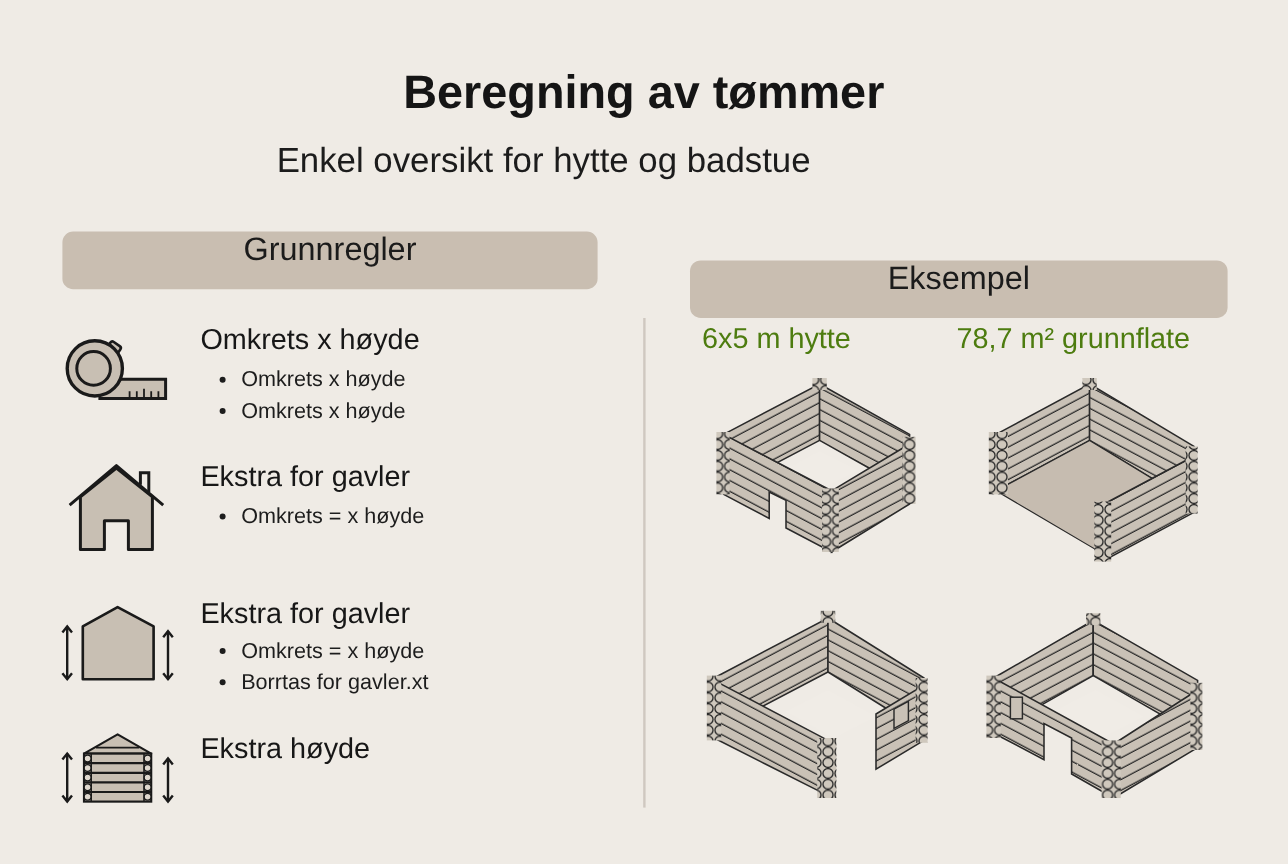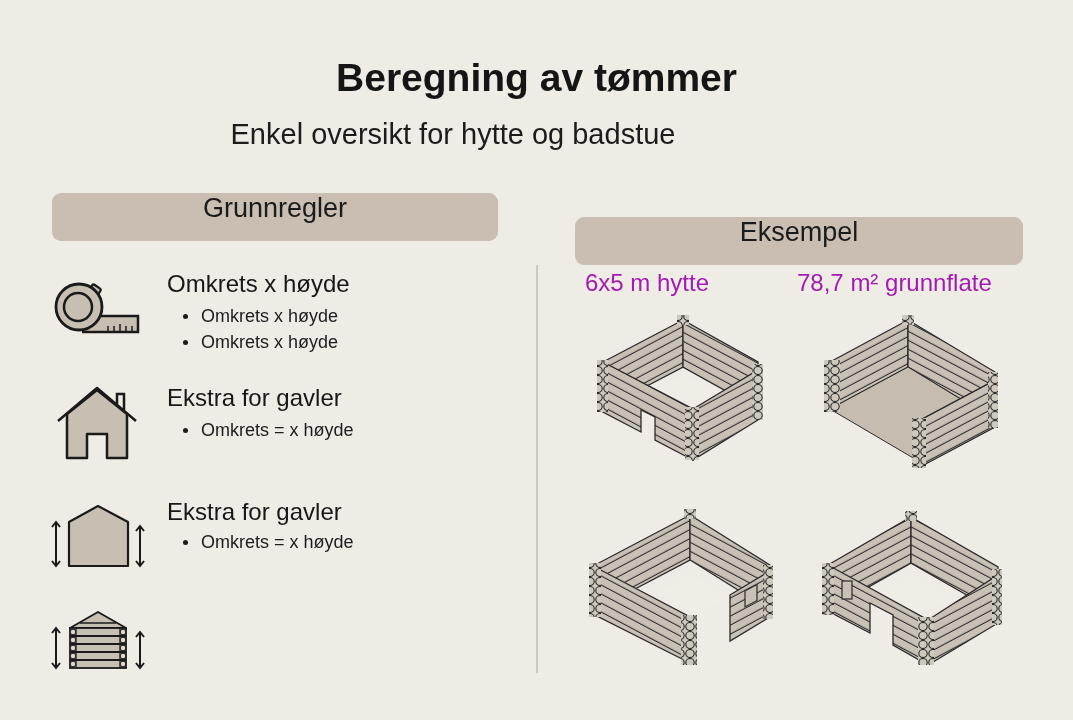--- a/index.html
+++ b/index.html
@@ -42,21 +42,21 @@
     position: absolute; left: 167px; margin: 0; padding: 0; list-style: none;
   }
   .rule li {
     font-size: 18px; line-height: 26px; color: #1d1d1d; padding-left: 34px; position: relative;
   }
   .rule li::before {
     content: ""; position: absolute; left: 16px; top: 11px; width: 5px; height: 5px;
     border-radius: 50%; background: #1d1d1d;
   }
   .example-label {
-    position: absolute; top: 268px; font-size: 24px; line-height: 30px; color: #a21caf;
+    position: absolute; top: 268px; font-size: 24px; line-height: 30px; color: #4d7c0f;
   }
   .cabin { position: absolute; }
 </style>
 </head>
 <body>
 
 <div class="title">Beregning av tømmer</div>
 <div class="subtitle">Enkel oversikt for hytte og badstue</div>
 
 <div class="section-header hdr-left">
@@ -113,20 +113,21 @@
         <line x1="90" y1="22" x2="90" y2="62"></line>
         <polyline points="86,27 90,22 94,27"></polyline>
         <polyline points="86,57 90,62 94,57"></polyline>
       </g>
       <path d="M19 18 L48 2 L78 18 V62 H19 Z" fill="#c8bfb3" stroke="#1a1a1a" stroke-width="2.2" stroke-linejoin="round"></path>
     </svg>
   </span>
   <div class="heading" style="top:4px;">Ekstra for gavler</div>
   <ul style="top:35px;">
     <li>Omkrets = x høyde</li>
+    <li>Borrtas for gavler.xt</li>
   </ul>
 </div>
 
 <div class="rule" style="top:604px;height:80px;">
   <span class="icon" style="top:2px;left:50px;">
     <svg width="98" height="66" viewBox="0 0 98 66">
       <g stroke="#1a1a1a" stroke-width="2" fill="none">
         <line x1="6" y1="22" x2="6" y2="62"></line>
         <polyline points="2,27 6,22 10,27"></polyline>
         <polyline points="2,57 6,62 10,57"></polyline>
@@ -152,20 +153,21 @@
           <circle cx="23" cy="50" r="2.8"></circle>
           <circle cx="23" cy="58" r="2.8"></circle>
         <circle cx="73" cy="26" r="2.8"></circle>
           <circle cx="73" cy="34" r="2.8"></circle>
           <circle cx="73" cy="42" r="2.8"></circle>
           <circle cx="73" cy="50" r="2.8"></circle>
           <circle cx="73" cy="58" r="2.8"></circle>
       </g>
     </svg>
   </span>
+  <div class="heading" style="top:7px;">Ekstra høyde</div>
 </div>
 
 <div class="example-label" style="left:585px;">6x5 m hytte</div>
 <div class="example-label" style="left:797px;">78,7 m² grunnflate</div>
 
 <svg width="0" height="0" style="position:absolute">
   <defs>
     <pattern id="logsL" width="10" height="9" patternUnits="userSpaceOnUse" patternTransform="skewY(-28)">
       <rect width="10" height="9" fill="#c9c1b6"></rect>
       <line x1="0" y1="8.5" x2="10" y2="8.5" stroke="#2a2a2a" stroke-width="1.4"></line>

